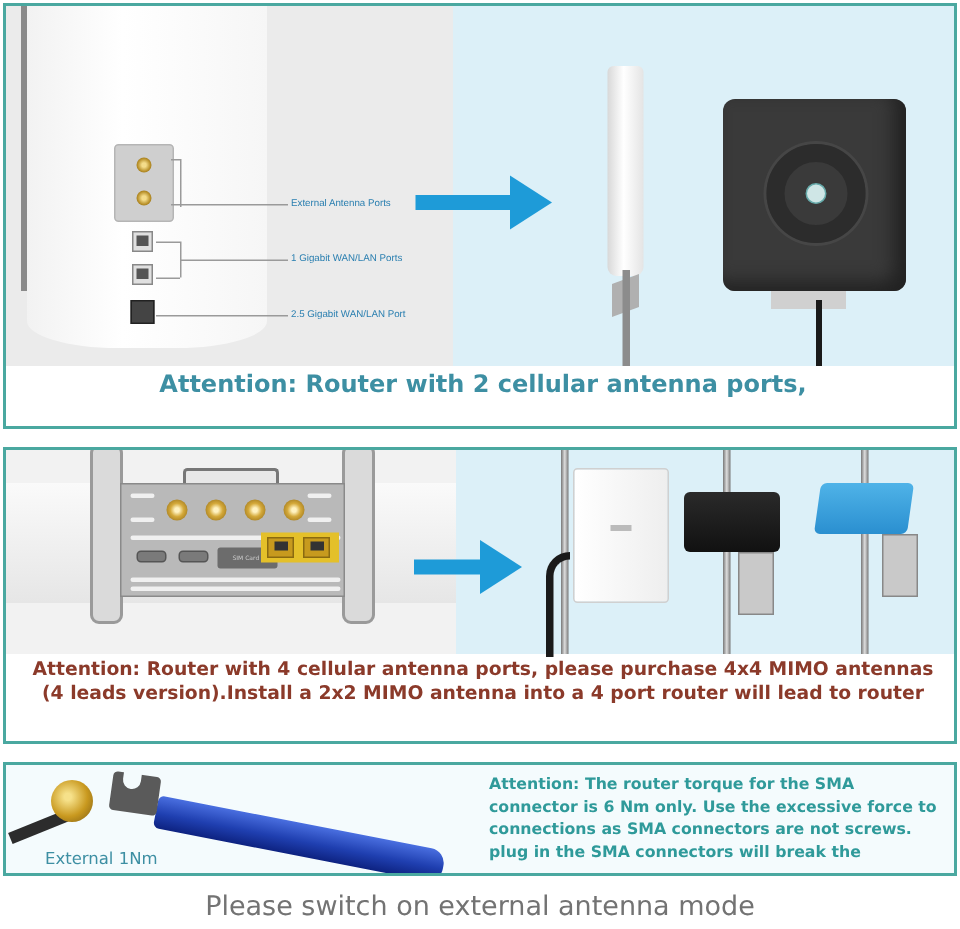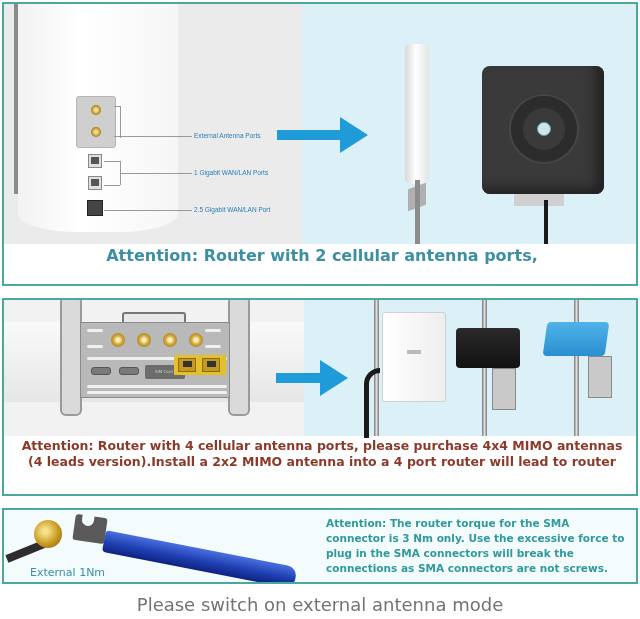--- a/index.html
+++ b/index.html
@@ -171,19 +171,19 @@
 
 <div id="p3" class="panel">
   <div class="abs coax"></div>
   <div class="abs sma-conn"></div>
   <div class="abs wrench-body"></div>
   <div class="abs wrench-head"></div>
   <div class="abs wrench-gap"></div>
   <div class="abs max-label">External 1Nm</div>
   <div class="abs sma-note">
     <div>Attention: The router torque for the SMA</div>
-    <div>connector is 3 Nm only. Use the excessive force to</div>
+    <div>connector is 6 Nm only. Use the excessive force to</div>
+    <div>connections as SMA connectors are not screws.</div>
     <div>plug in the SMA connectors will break the</div>
-    <div>connections as SMA connectors are not screws.</div>
   </div>
 </div>
 
 <div class="footer">Please switch on external antenna mode</div>
 
 </body></html>

